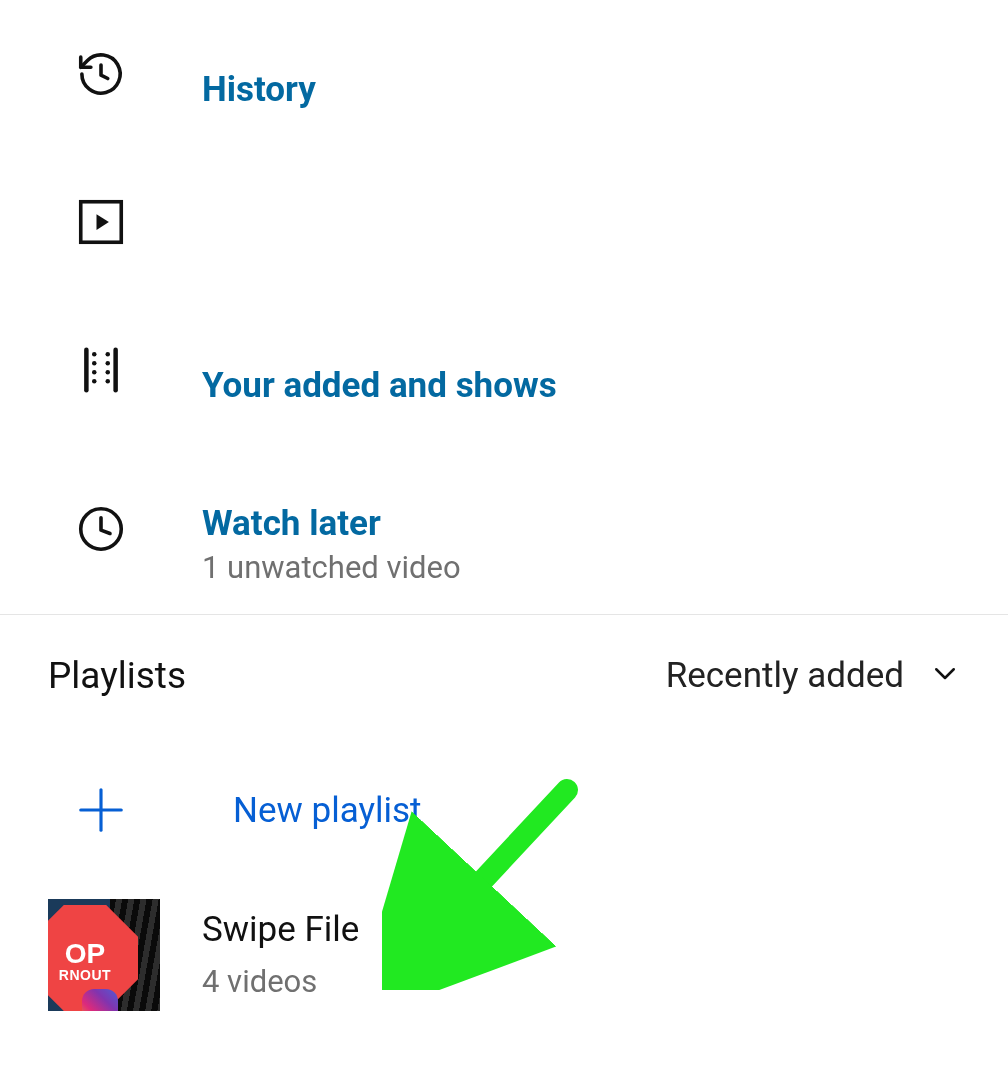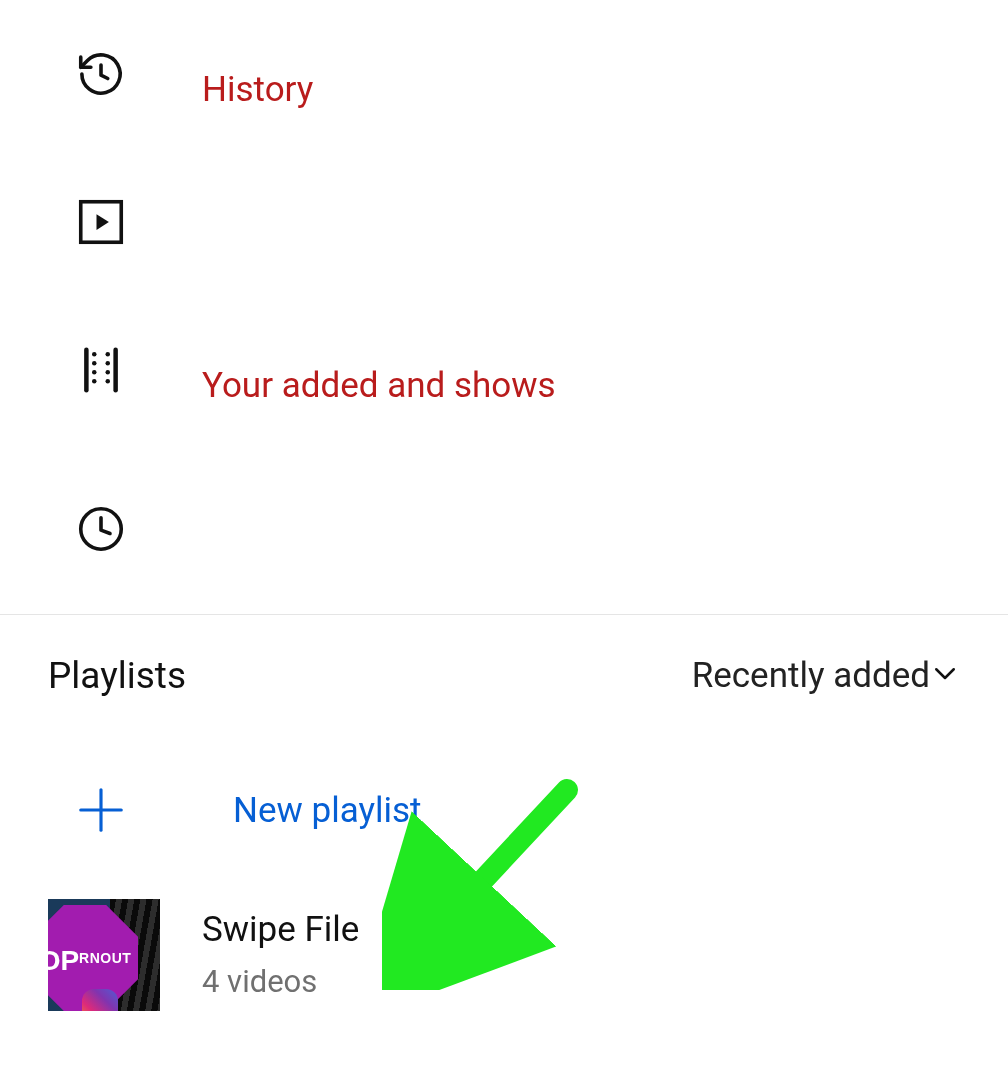--- a/index.html
+++ b/index.html
@@ -31,22 +31,22 @@
       width: 54px;
       height: 54px;
     }
     .list-item .text-wrap {
       display: flex;
       flex-direction: column;
       justify-content: center;
     }
     .item-label {
       font-size: 35px;
-      color: #b91c1c;
-      font-weight: 400;
+      color: #0369a1;
+      font-weight: 700;
       line-height: 1.3;
       margin-top: 32px;
     }
     .item-sublabel {
       font-size: 31px;
       color: #707070;
       font-weight: 400;
       line-height: 1.4;
     }
     .two-line {
@@ -67,21 +67,21 @@
     }
     .section-title {
       font-size: 37px;
       color: #111111;
       font-weight: 400;
     }
     .sort-control {
       display: flex;
       align-items: center;
       cursor: pointer;
-      gap: 0;
+      gap: 26px;
     }
     .sort-label {
       font-size: 35px;
       color: #222222;
       font-weight: 400;
     }
     .new-playlist-item {
       display: flex;
       align-items: center;
       padding: 32px 0 32px 74px;
@@ -115,24 +115,24 @@
       position: relative;
       overflow: hidden;
       background: #1a3a5a;
     }
     .playlist-thumb .stop-sign {
       position: absolute;
       left: -16px;
       top: 6px;
       width: 106px;
       height: 106px;
-      background: #a21caf;
+      background: #ef4444;
       clip-path: polygon(30% 0%, 70% 0%, 100% 30%, 100% 70%, 70% 100%, 30% 100%, 0% 70%, 0% 30%);
       display: flex;
-      flex-direction: row;
+      flex-direction: column;
       align-items: center;
       justify-content: center;
       color: #ffffff;
       font-weight: 800;
       font-family: Arial, sans-serif;
     }
     .stop-sign .line1 {
       font-size: 28px;
       line-height: 1;
       margin-top: 6px;
@@ -230,20 +230,22 @@
 </div>
 
 <div class="list-item two-line">
   <span class="icon-wrap">
     <svg viewBox="0 0 24 24" fill="none" stroke="#111" stroke-width="1.6">
       <circle cx="12" cy="12" r="9"></circle>
       <polyline points="12,7 12,12.5 16,14" stroke-linecap="round" stroke-linejoin="round"></polyline>
     </svg>
   </span>
   <span class="text-wrap">
+    <span class="item-label">Watch later</span>
+    <span class="item-sublabel">1 unwatched video</span>
   </span>
 </div>
 
 <div class="divider"></div>
 
 <div class="section-header">
   <span class="section-title">Playlists</span>
   <div class="sort-control">
     <span class="sort-label">Recently added</span>
     <span>

